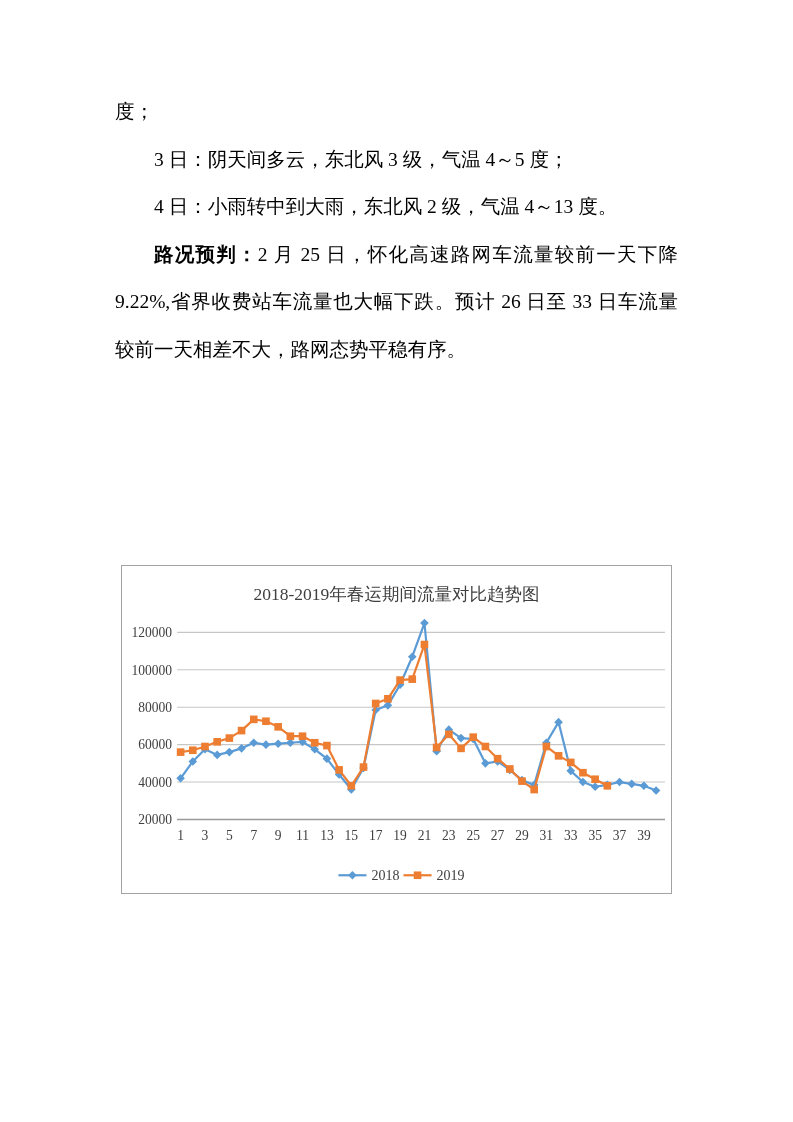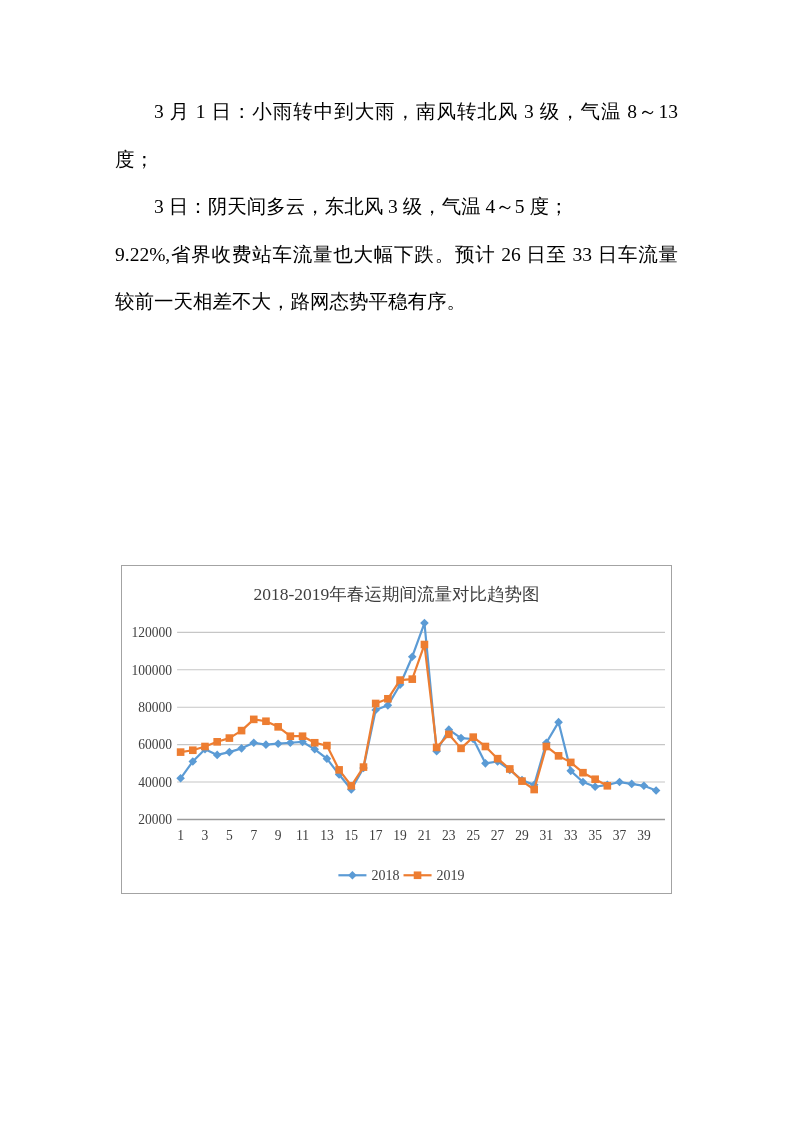--- a/index.html
+++ b/index.html
@@ -25,23 +25,24 @@
     border:1.5px solid #a3a3a3; box-sizing:border-box; background:#fff;
   }
   .chart-frame svg { position:absolute; left:0; top:0; width:100%; height:100%; }
 </style>
 </head>
 <body>
 
 <div class="page">
 
   <div class="textblock">
-    <p class="t-line indent fill">3 月 1 日：小雨转中到大雨，南风转北风 3 级，气温 8～13</p>
     <p class="t-line">度；</p>
     <p class="t-line indent">3 日：阴天间多云，东北风 3 级，气温 4～5 度；</p>
+    <p class="t-line indent">4 日：小雨转中到大雨，东北风 2 级，气温 4～13 度。</p>
+    <p class="t-line indent fill"><span class="lead">路况预判：</span><span>2 月 25 日，怀化高速路网车流量较前一天下降</span></p>
     <p class="t-line fill">9.22%,省界收费站车流量也大幅下跌。预计 26 日至 33 日车流量</p>
     <p class="t-line">较前一天相差不大，路网态势平稳有序。</p>
   </div>
 
 
   <div class="chart-frame">
     <svg viewBox="0 0 548 326" xmlns="http://www.w3.org/2000/svg">
         <line x1="55" y1="252.8" x2="542" y2="252.8" stroke="#9a9a9a" stroke-width="1.4"></line>
         <text x="50" y="257.6" text-anchor="end" font-size="13.5" fill="#404040">20000</text>
         <line x1="55" y1="215.45000000000002" x2="542" y2="215.45000000000002" stroke="#c6c6c6" stroke-width="1.1"></line>

